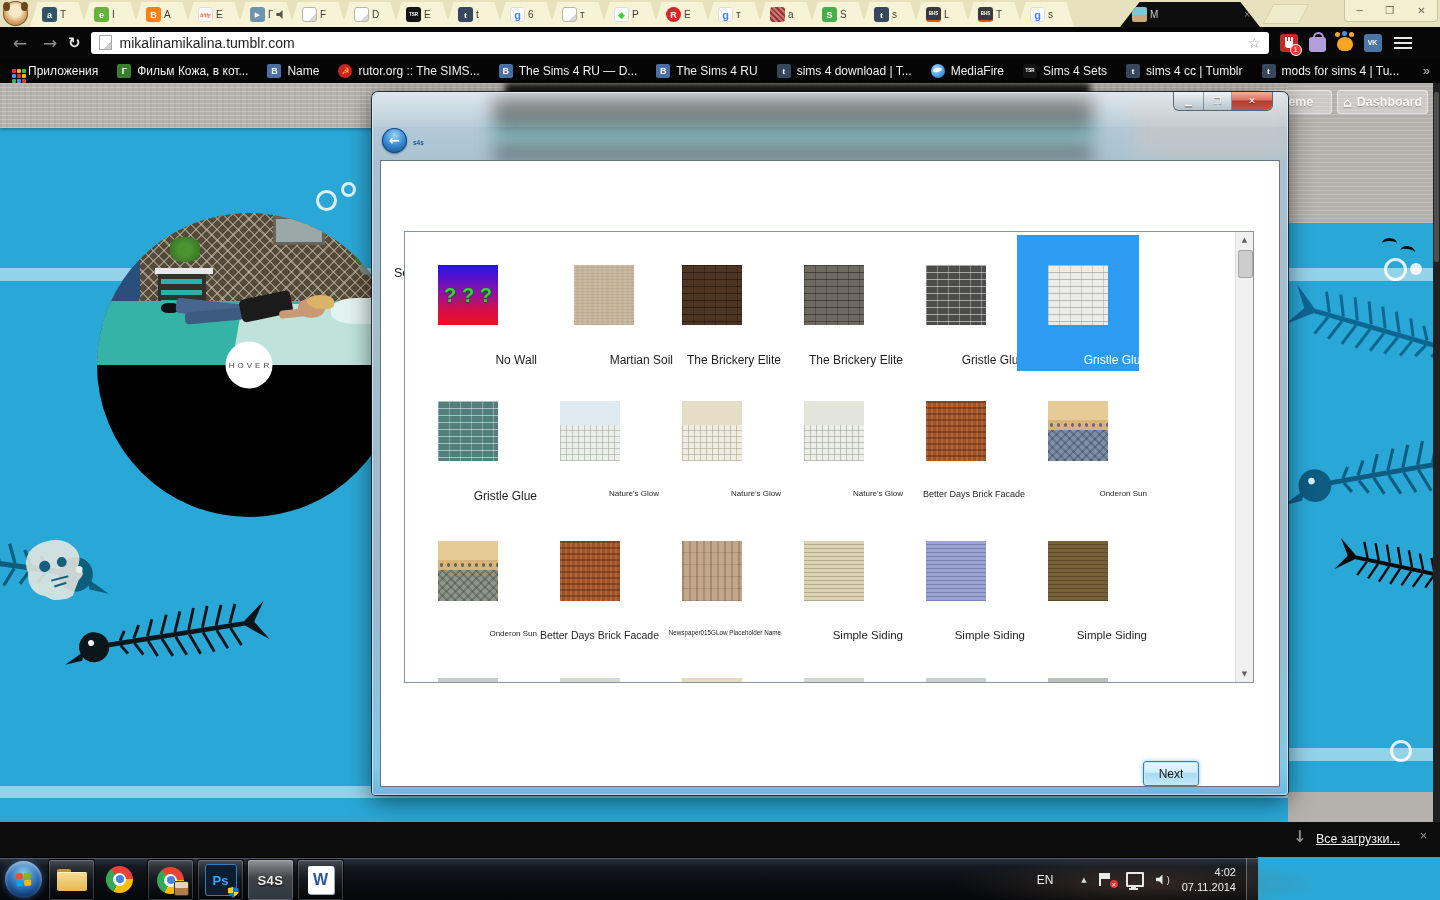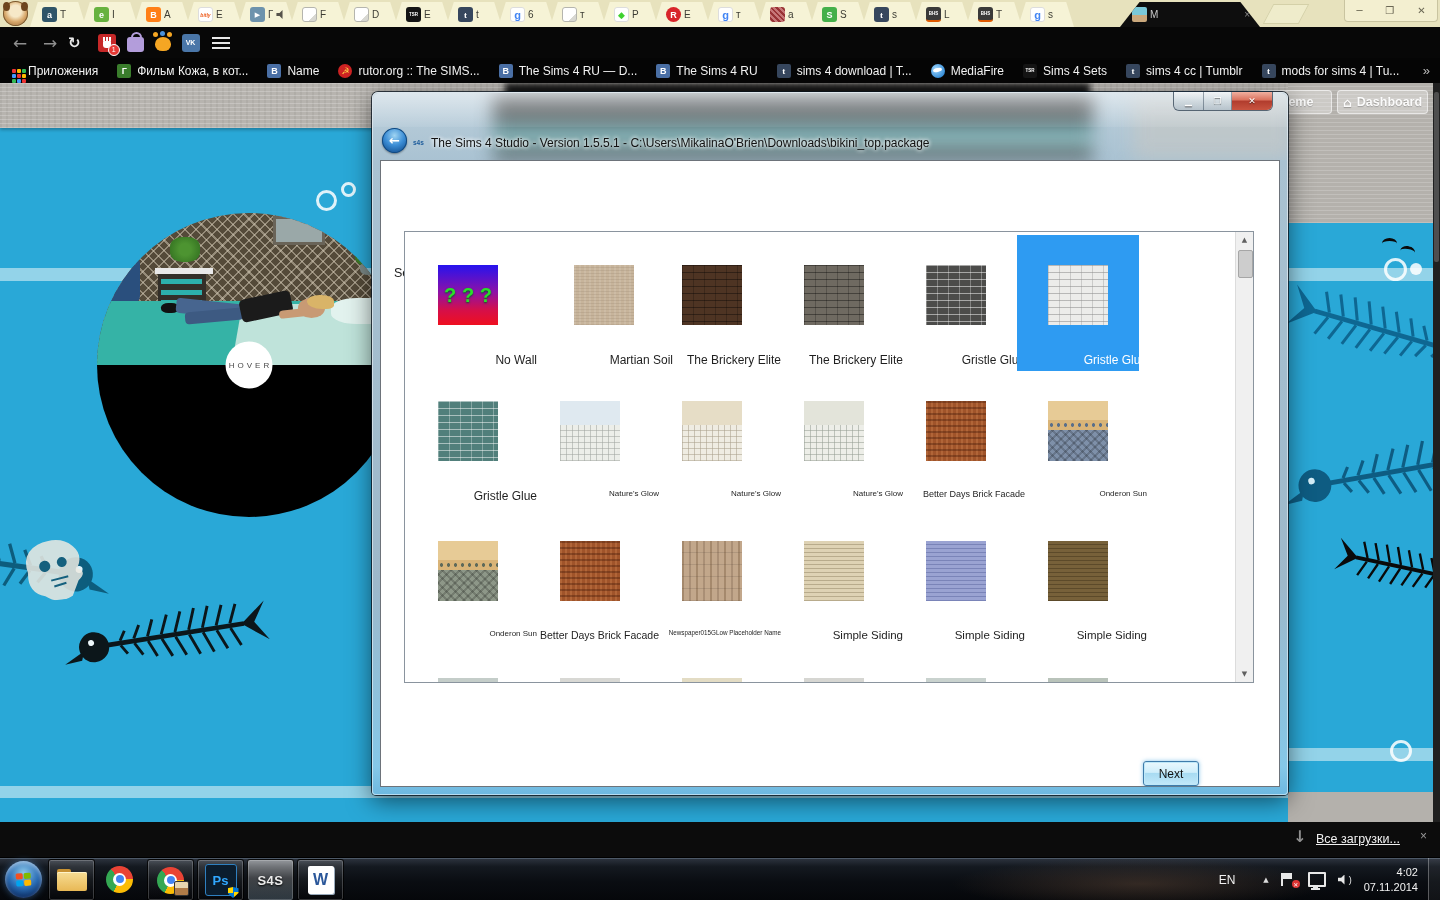--- a/index.html
+++ b/index.html
@@ -250,23 +250,23 @@
      font-size:12px;color:#111;display:flex;align-items:center;justify-content:center;
      box-shadow:0 0 0 1px #bfe8f8 inset,0 0 4px rgba(60,160,220,.6);}
 
   
   #dlbar{position:absolute;left:0;top:822px;width:1440px;height:35px;background:#0c0c0c;z-index:30;}
   .dl-arrow{position:absolute;left:1293px;top:827px;color:#8f8f8f;font-size:16px;font-weight:bold;z-index:31;}
   .dl-all{position:absolute;left:1316px;top:832px;color:#f0f0f0;font-size:12.5px;text-decoration:underline;z-index:31;}
   .dl-close{position:absolute;left:1420px;top:829px;color:#9a9a9a;font-size:12px;z-index:31;}
 
   
-  #taskbar{position:absolute;left:0;top:857px;width:1440px;height:43px;z-index:40;
+  #taskbar{position:absolute;left:0;top:857px;width:1216px;height:43px;z-index:40;
      background:linear-gradient(180deg,#2e3540 0%,#141920 20%,#0a0d12 55%,#05070a 100%);
-     border-top:1px solid #000;box-shadow:inset 0 1px 0 rgba(140,160,180,.35);}
+     border-top:1px solid #000;box-shadow:inset 0 1px 0 rgba(140,160,180,.35);padding-left:42px;}
   .tb-blur{position:absolute;left:950px;top:0;width:380px;height:43px;background:radial-gradient(ellipse at 50% 60%,rgba(130,95,70,.35),transparent 70%);}
   .orb{position:absolute;left:5px;top:3px;width:37px;height:37px;border-radius:50%;
      background:radial-gradient(circle at 50% 32%,#8cc8ea,#2a6db5 48%,#0d2f66 78%,#071a3a);
      box-shadow:inset 0 2px 4px rgba(255,255,255,.55),0 0 7px rgba(90,170,255,.4);display:flex;align-items:center;justify-content:center;}
   .orb .flag{width:16px;height:14px;display:grid;grid-template-columns:7px 7px;grid-template-rows:6px 6px;gap:1px;transform:rotate(-4deg);}
   .orb .flag i{border-radius:1.5px;}
   .orb .flag i:nth-child(1){background:#f25022;} .orb .flag i:nth-child(2){background:#7fba00;}
   .orb .flag i:nth-child(3){background:#00a4ef;} .orb .flag i:nth-child(4){background:#ffb900;}
   .tbtn{position:absolute;top:1px;width:45px;height:40px;border-radius:3px;display:flex;align-items:center;justify-content:center;}
   .tbtn.framed{border:1px solid rgba(0,0,0,.85);background:linear-gradient(180deg,rgba(255,255,255,.16),rgba(255,255,255,.05) 45%,rgba(0,0,0,.14));
@@ -495,20 +495,25 @@
       <span class="ico">─</span>
       <span class="ico">❐</span>
       <span class="ico">✕</span>
     </div>
   </div>
 
   <div id="toolbar">
     <span class="nav-arrow ico">←</span>
     <span class="nav-arrow ico">→</span>
     <span class="reload ico">↻</span>
+    <div class="omnibox">
+      <span class="omni-doc"></span>
+      <span class="omni-url">mikalinamikalina.tumblr.com</span>
+      <span class="omni-star ico">☆</span>
+    </div>
     <div class="ext-ic adblock">
       <span class="ab-badge">1</span>
     </div>
     <div class="ext-ic bagic"></div>
     <div class="ext-ic pawic"></div>
     <div class="ext-ic vkic">VK</div>
     <div class="menuic"></div>
   </div>
 
   <div id="bookmarks">
@@ -560,21 +565,20 @@
   </div>
 
   <div id="s4s">
     <div class="titlebar">
       <div class="tb-blob1"></div>
       <div class="tb-blob2"></div>
       <div class="tb-gloss"></div>
     </div>
     <div class="back-btn ico">←</div>
     <span class="s4s-mini">s4s</span>
-    <span class="s4s-title">The Sims 4 Studio - Version 1.5.5.1 - C:\Users\MikalinaO'Brien\Downloads\bikini_top.package</span>
     <div class="s4s-wc">
       <span class="mn">▁</span>
       <span class="mx ico">❐</span>
       <span class="cl ico">✕</span>
     </div>
     <div class="client">
       <div class="search-row">
         <label>Search:</label>
         <input class="search-input" type="text" value="" style="">
       </div>

